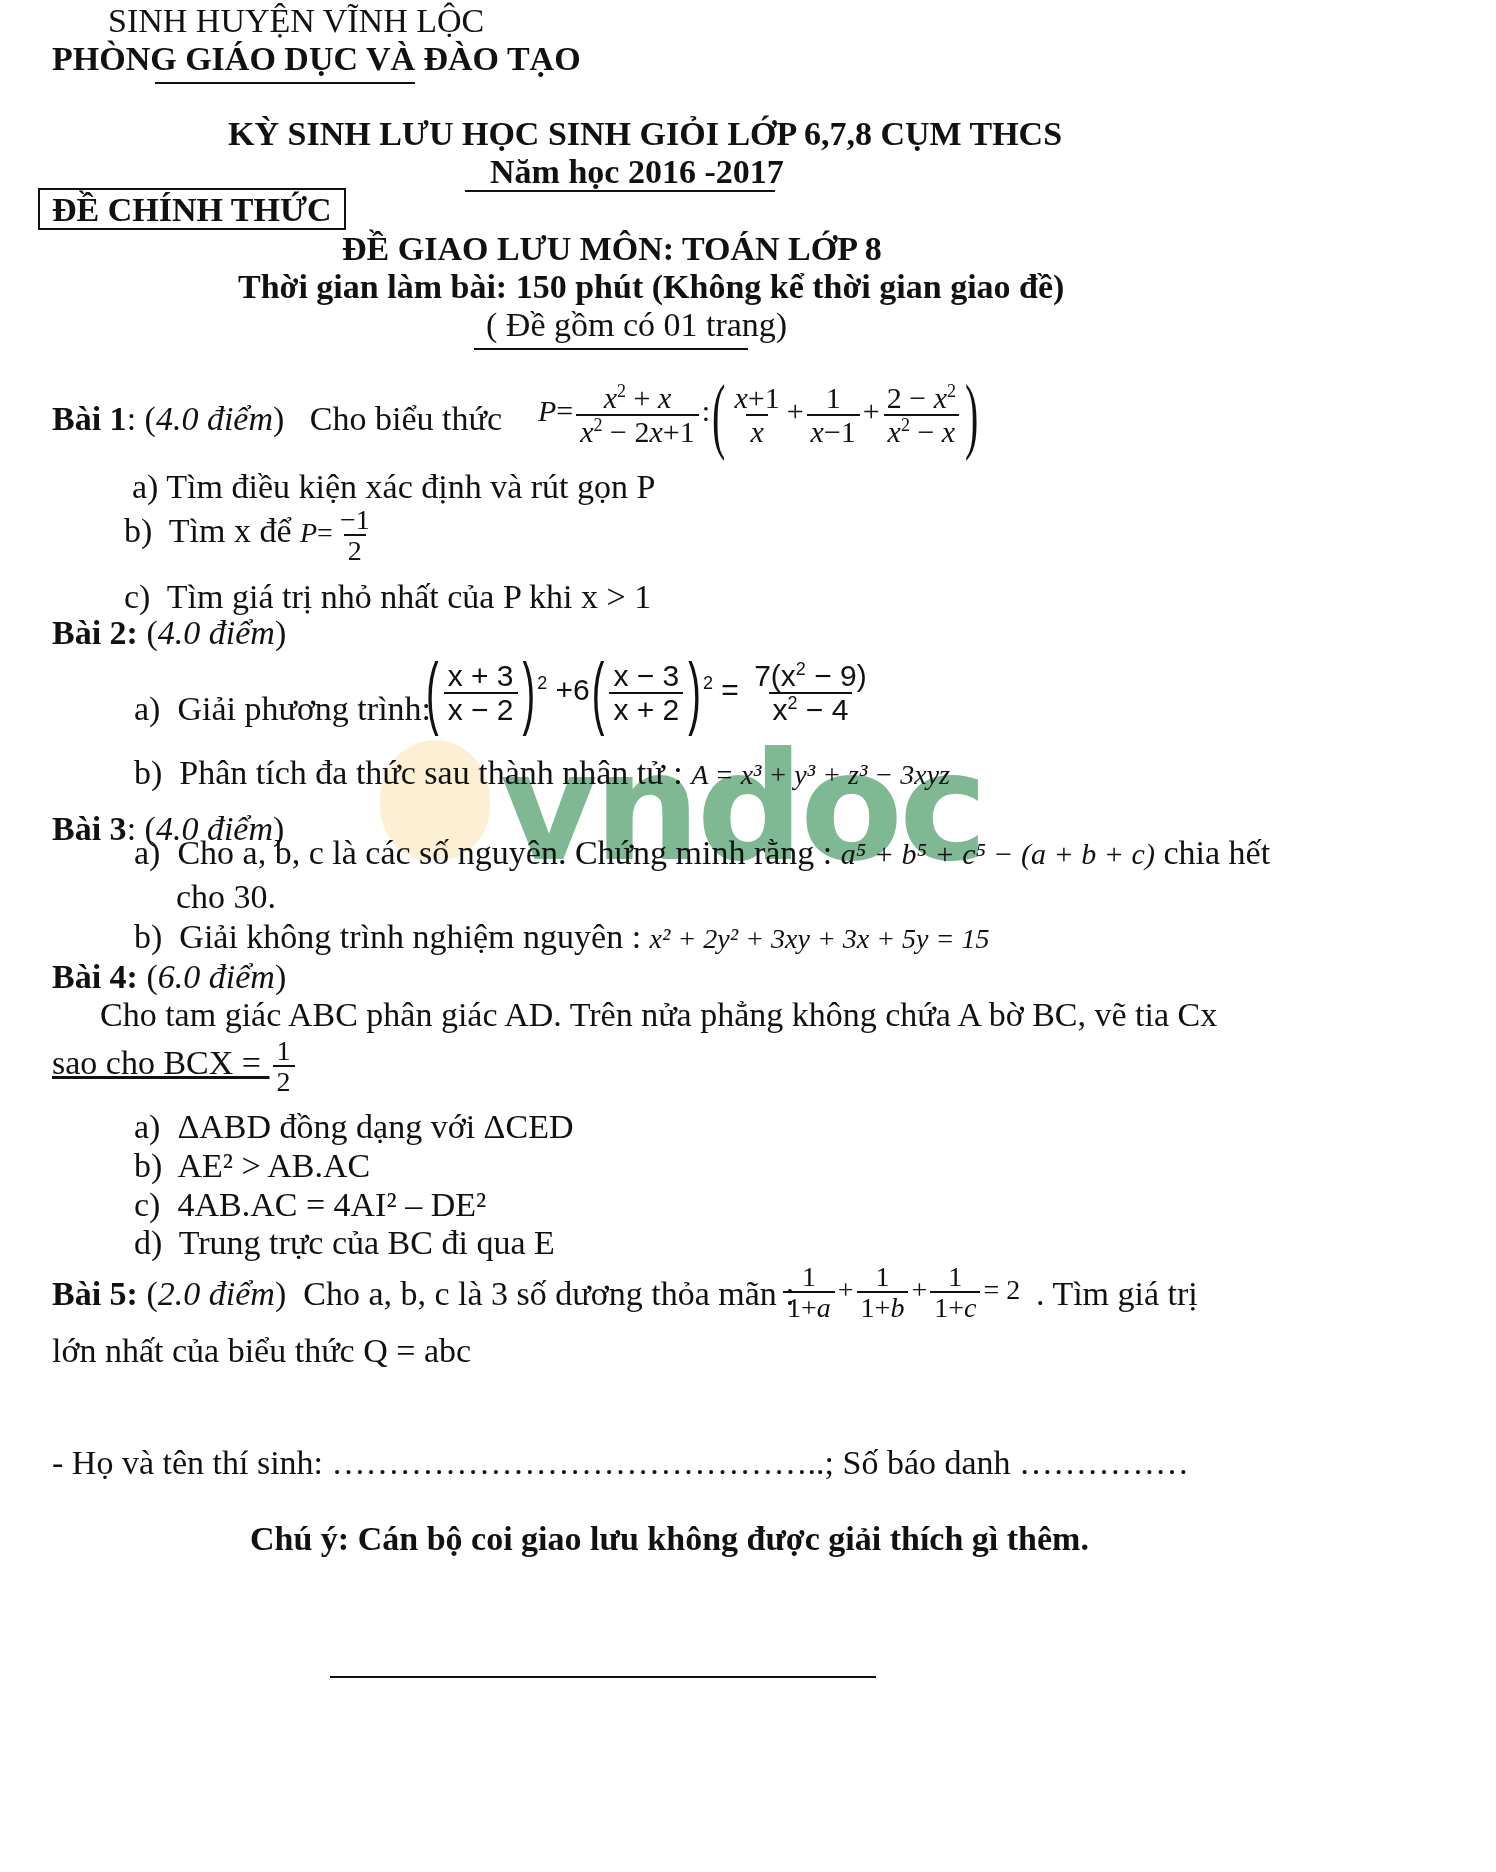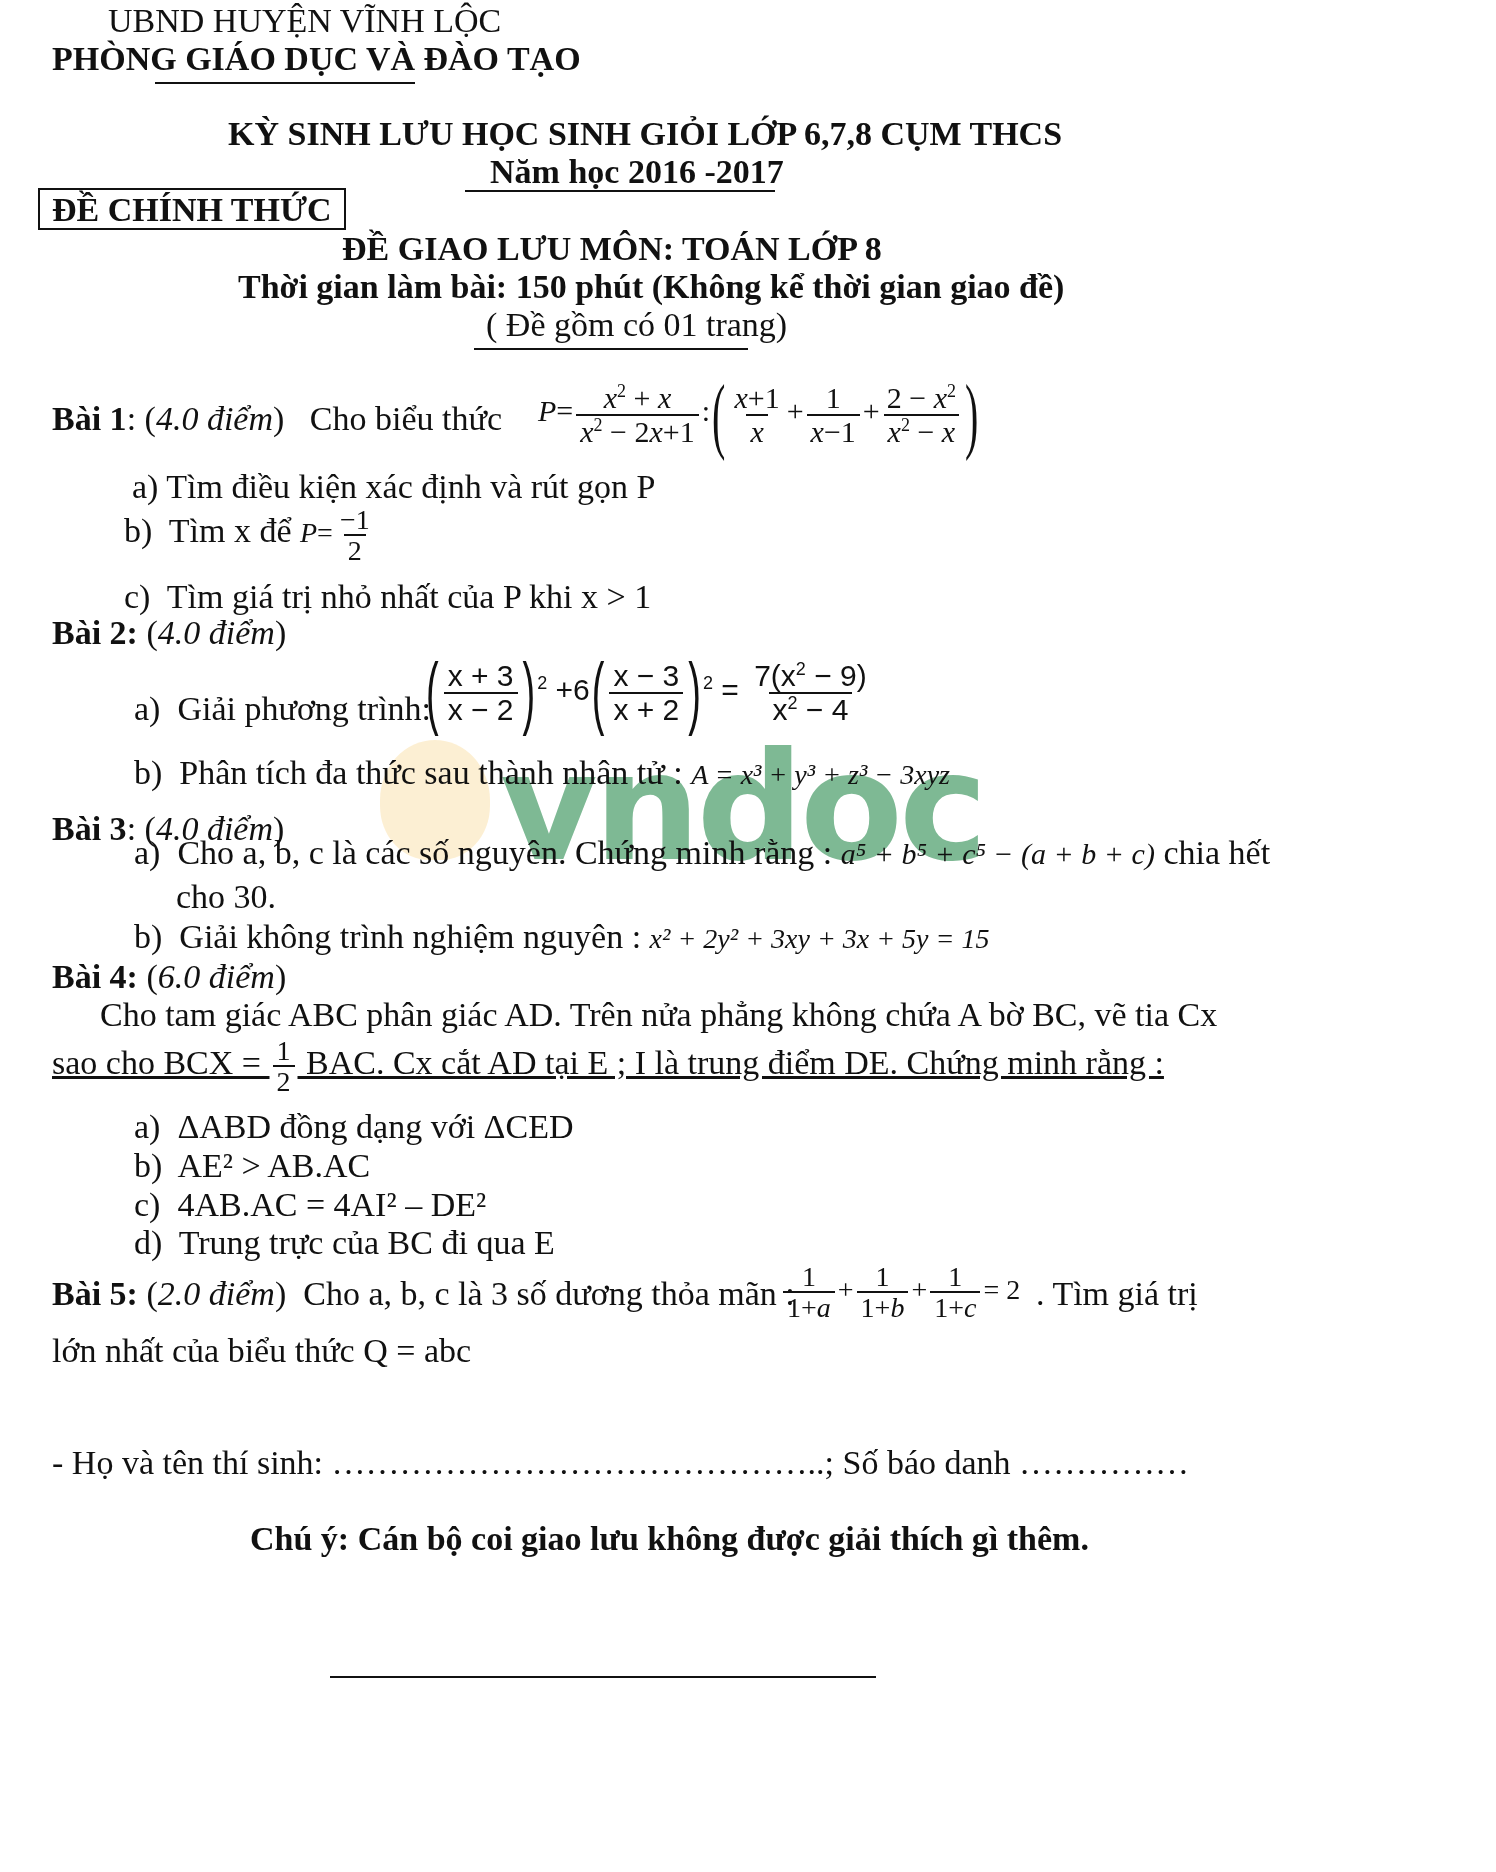--- a/index.html
+++ b/index.html
@@ -43,21 +43,21 @@
   }
 </style>
 </head>
 <body>
 
 <div class="watermark">
   <div class="wm-chick"></div>
   <div class="wm-text">vndoc</div>
 </div>
 
-<div class="abs t34" style="left:108px; top:2px;">UBND HUYỆN VĨNH LỘC</div>
+<div class="abs t34" style="left:108px; top:2px;">SINH HUYỆN VĨNH LỘC</div>
 <div class="abs t34 b" style="left:52px; top:40px;">PHÒNG GIÁO DỤC VÀ ĐÀO TẠO</div>
 <div class="hr" style="left:155px; top:82px; width:260px;"></div>
 
 <div class="abs t34 b" style="left:228px; top:115px;">KỲ SINH LƯU HỌC SINH GIỎI LỚP 6,7,8 CỤM THCS</div>
 <div class="abs t34 b" style="left:490px; top:153px;">Năm học 2016 -2017</div>
 <div class="hr" style="left:465px; top:190px; width:310px;"></div>
 
 <div class="box"></div>
 <div class="abs t34 b" style="left:52px; top:191px;">ĐỀ CHÍNH THỨC</div>
 
@@ -139,21 +139,20 @@
 <div class="abs t34" style="left:52px; top:958px;">
   <span class="b">Bài 4:</span> (<span class="i">6.0 điểm</span>)
 </div>
 <div class="abs t34" style="left:100px; top:996px;">Cho tam giác ABC phân giác AD. Trên nửa phẳng không chứa A bờ BC, vẽ tia Cx</div>
 <div class="abs t34" style="left:52px; top:1036px;text-decoration:underline;">
   <span>sao cho BCX =</span>
   <span class="frac" style="font-size:28px;">
       <span class="num">1</span>
       <span class="den">2</span>
     </span>
-  <span>BAC. Cx cắt AD tại E ; I là trung điểm DE. Chứng minh rằng :</span>
 </div>
 <div class="abs t34" style="left:134px; top:1108px;">
   <span>a)</span>&nbsp; <span>ΔABD  đồng dạng với  ΔCED</span>
 </div>
 <div class="abs t34" style="left:134px; top:1147px;">
   <span>b)</span>&nbsp; <span>AE² &gt; AB.AC</span>
 </div>
 <div class="abs t34" style="left:134px; top:1186px;">
   <span>c)</span>&nbsp; <span>4AB.AC = 4AI² – DE²</span>
 </div>

